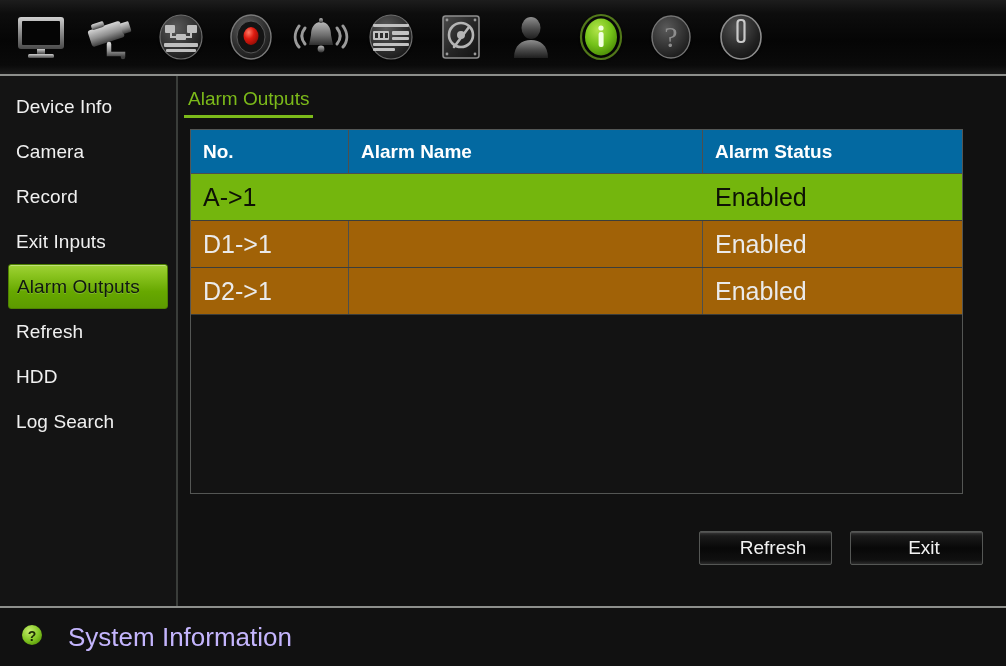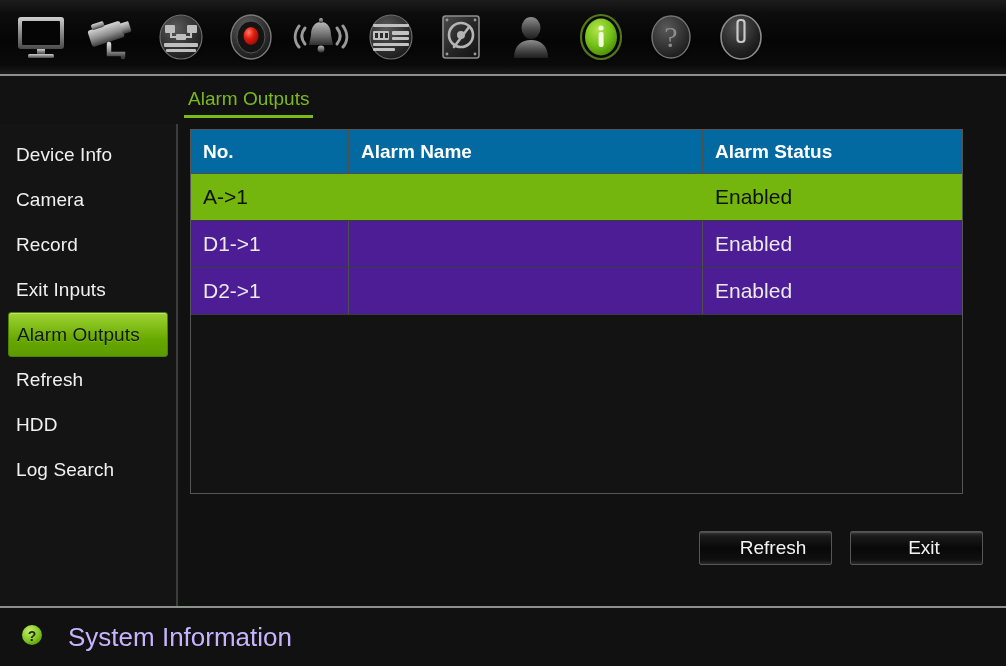--- a/index.html
+++ b/index.html
@@ -60,21 +60,20 @@
   
   .sidebar {
     position: absolute;
     left: 0; top: 0;
     width: 178px;
     height: 530px;
     background: #141414;
     border-right: 2px solid #3a3d3a;
     box-sizing: border-box;
     padding-top: 8px;
-    margin-top: 48px;
   }
   .side-item {
     height: 45px;
     margin: 0 8px;
     display: flex;
     align-items: center;
     padding-left: 8px;
     color: #f0f0f0;
     font-size: 19px;
     letter-spacing: .1px;
@@ -138,34 +137,34 @@
   .thead .cell {
     color: #ffffff;
     font-size: 19px;
     font-weight: bold;
   }
   .cell {
     display: flex;
     align-items: center;
     padding-left: 12px;
     color: #eaeaea;
-    font-size: 21px;
+    font-size: 25px;
     box-sizing: border-box;
     border-right: 1px solid #4d4f4d;
     overflow: hidden;
     white-space: nowrap;
   }
   .cell:last-child { border-right: none; }
   .c-no     { width: 158px; }
   .c-name   { width: 354px; }
   .c-status { flex: 1 1 auto; }
 
   .tbody-row {
     border-bottom: 1px solid #3b3d3b;
-    background: #4c1d95;
+    background: #a16207;
     cursor: pointer;
   }
   .tbody-row.selected {
     background: #74b60d;
   }
   .tbody-row.selected .cell {
     color: #0e1205;
     border-right-color: #74b60d;
   }
   .table-filler {

